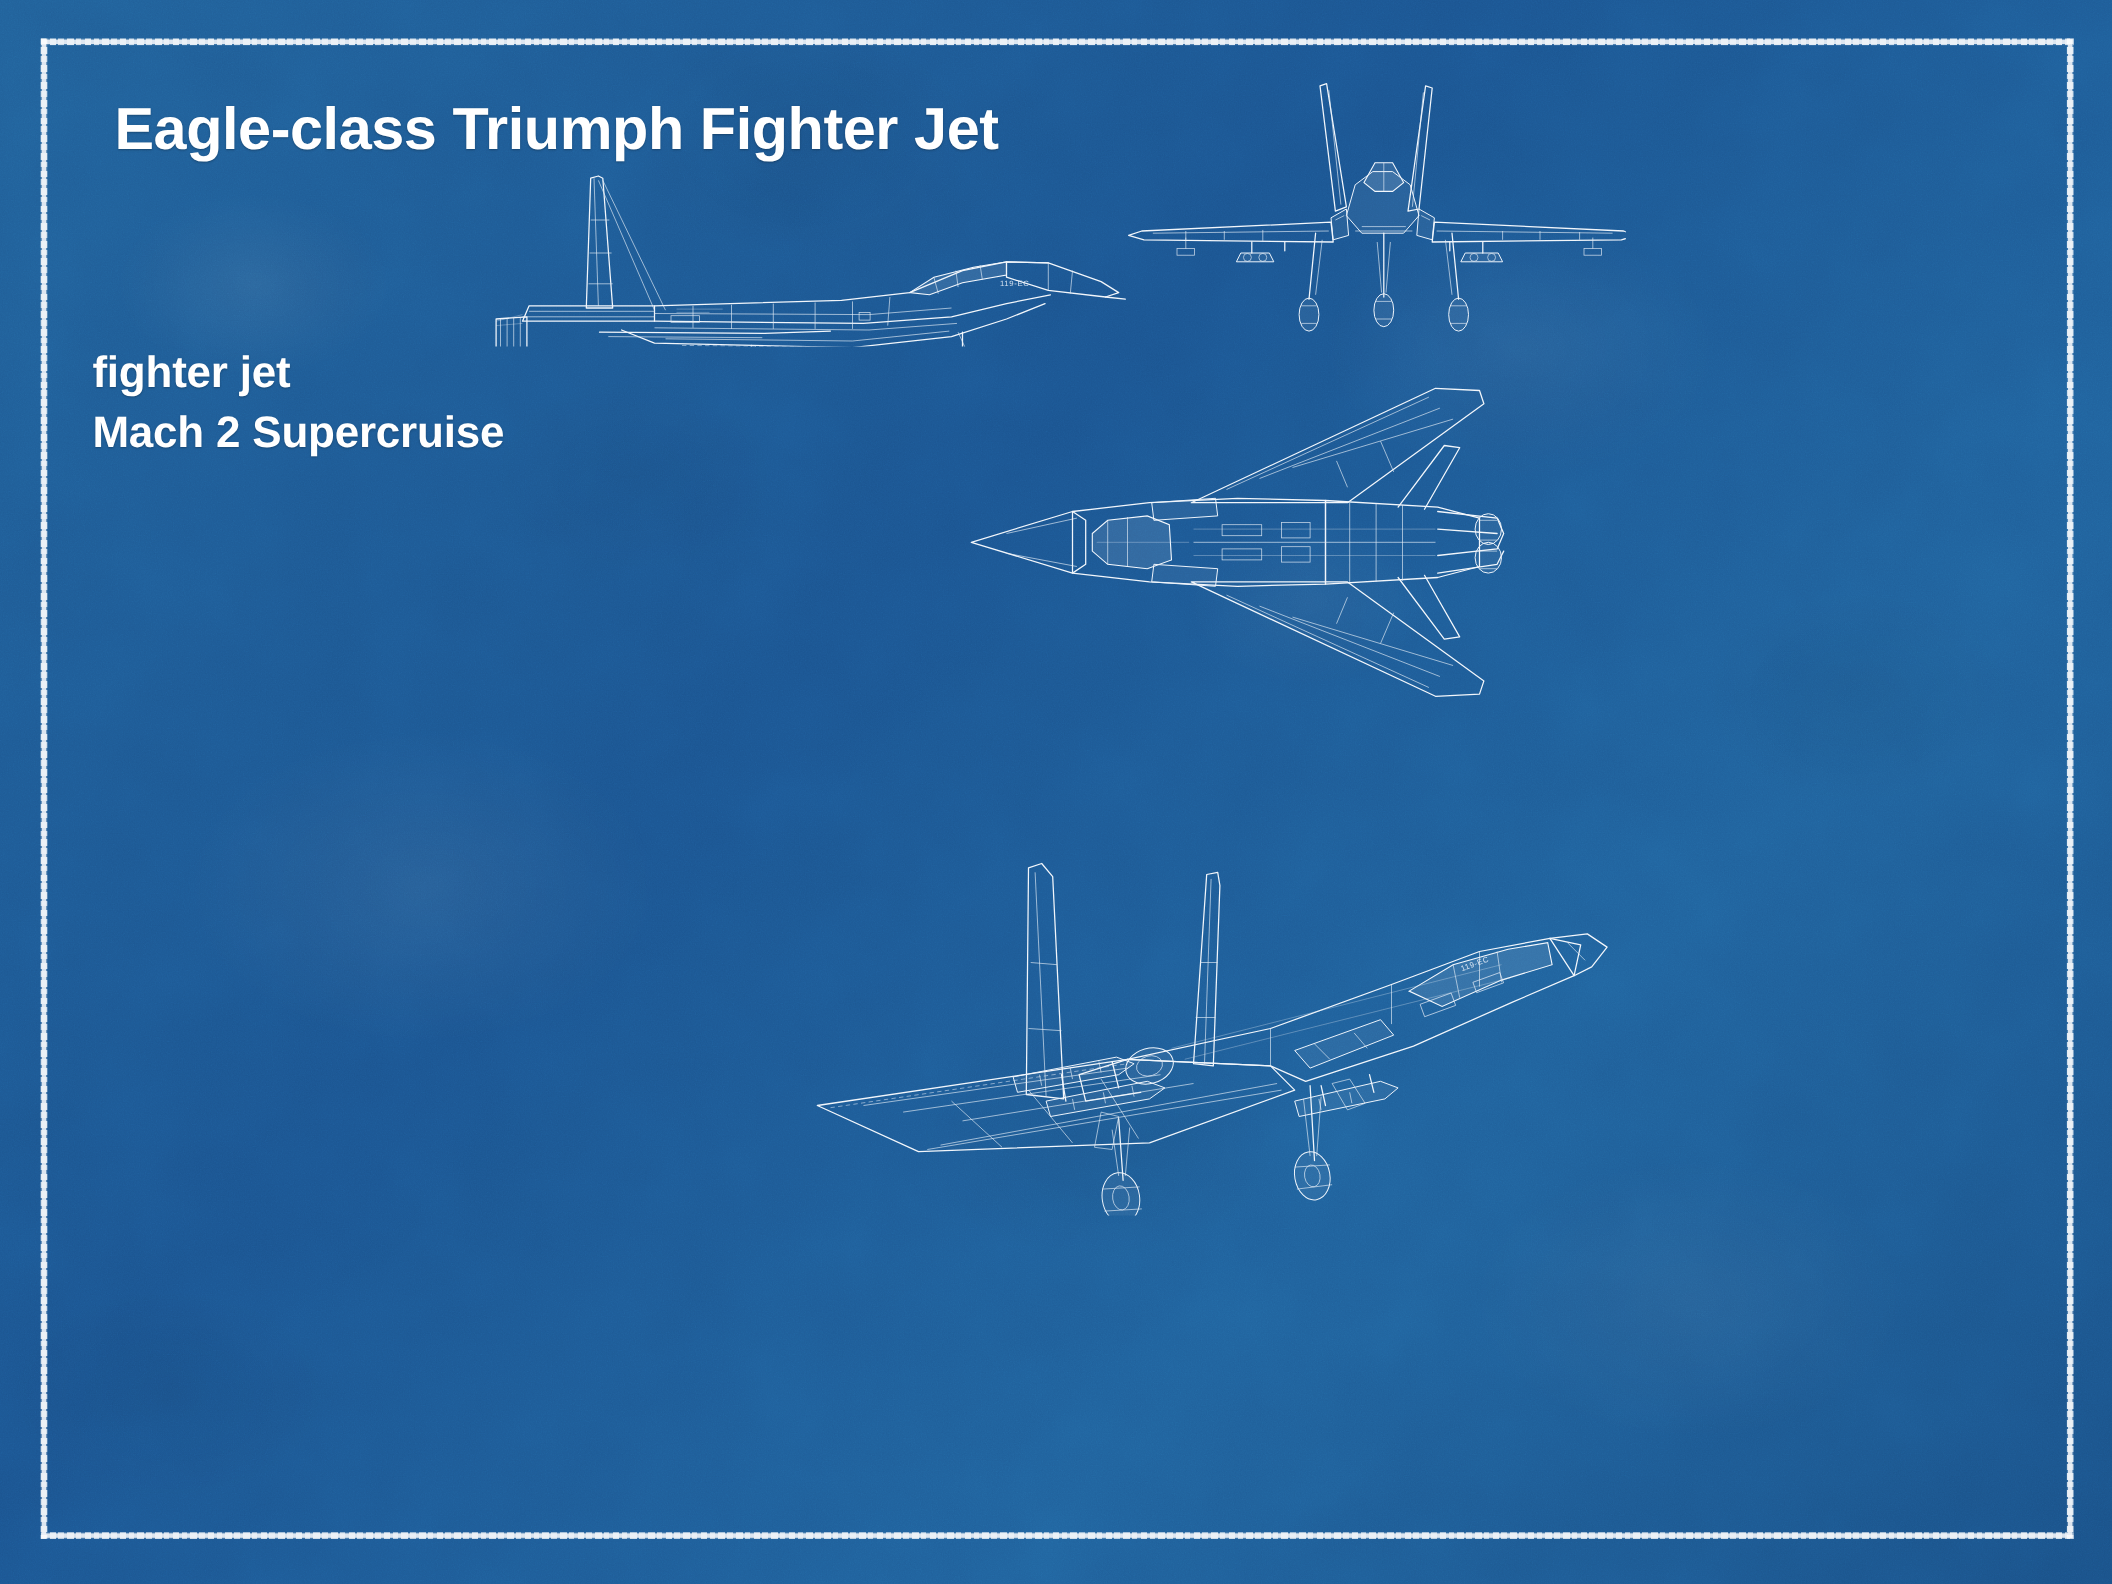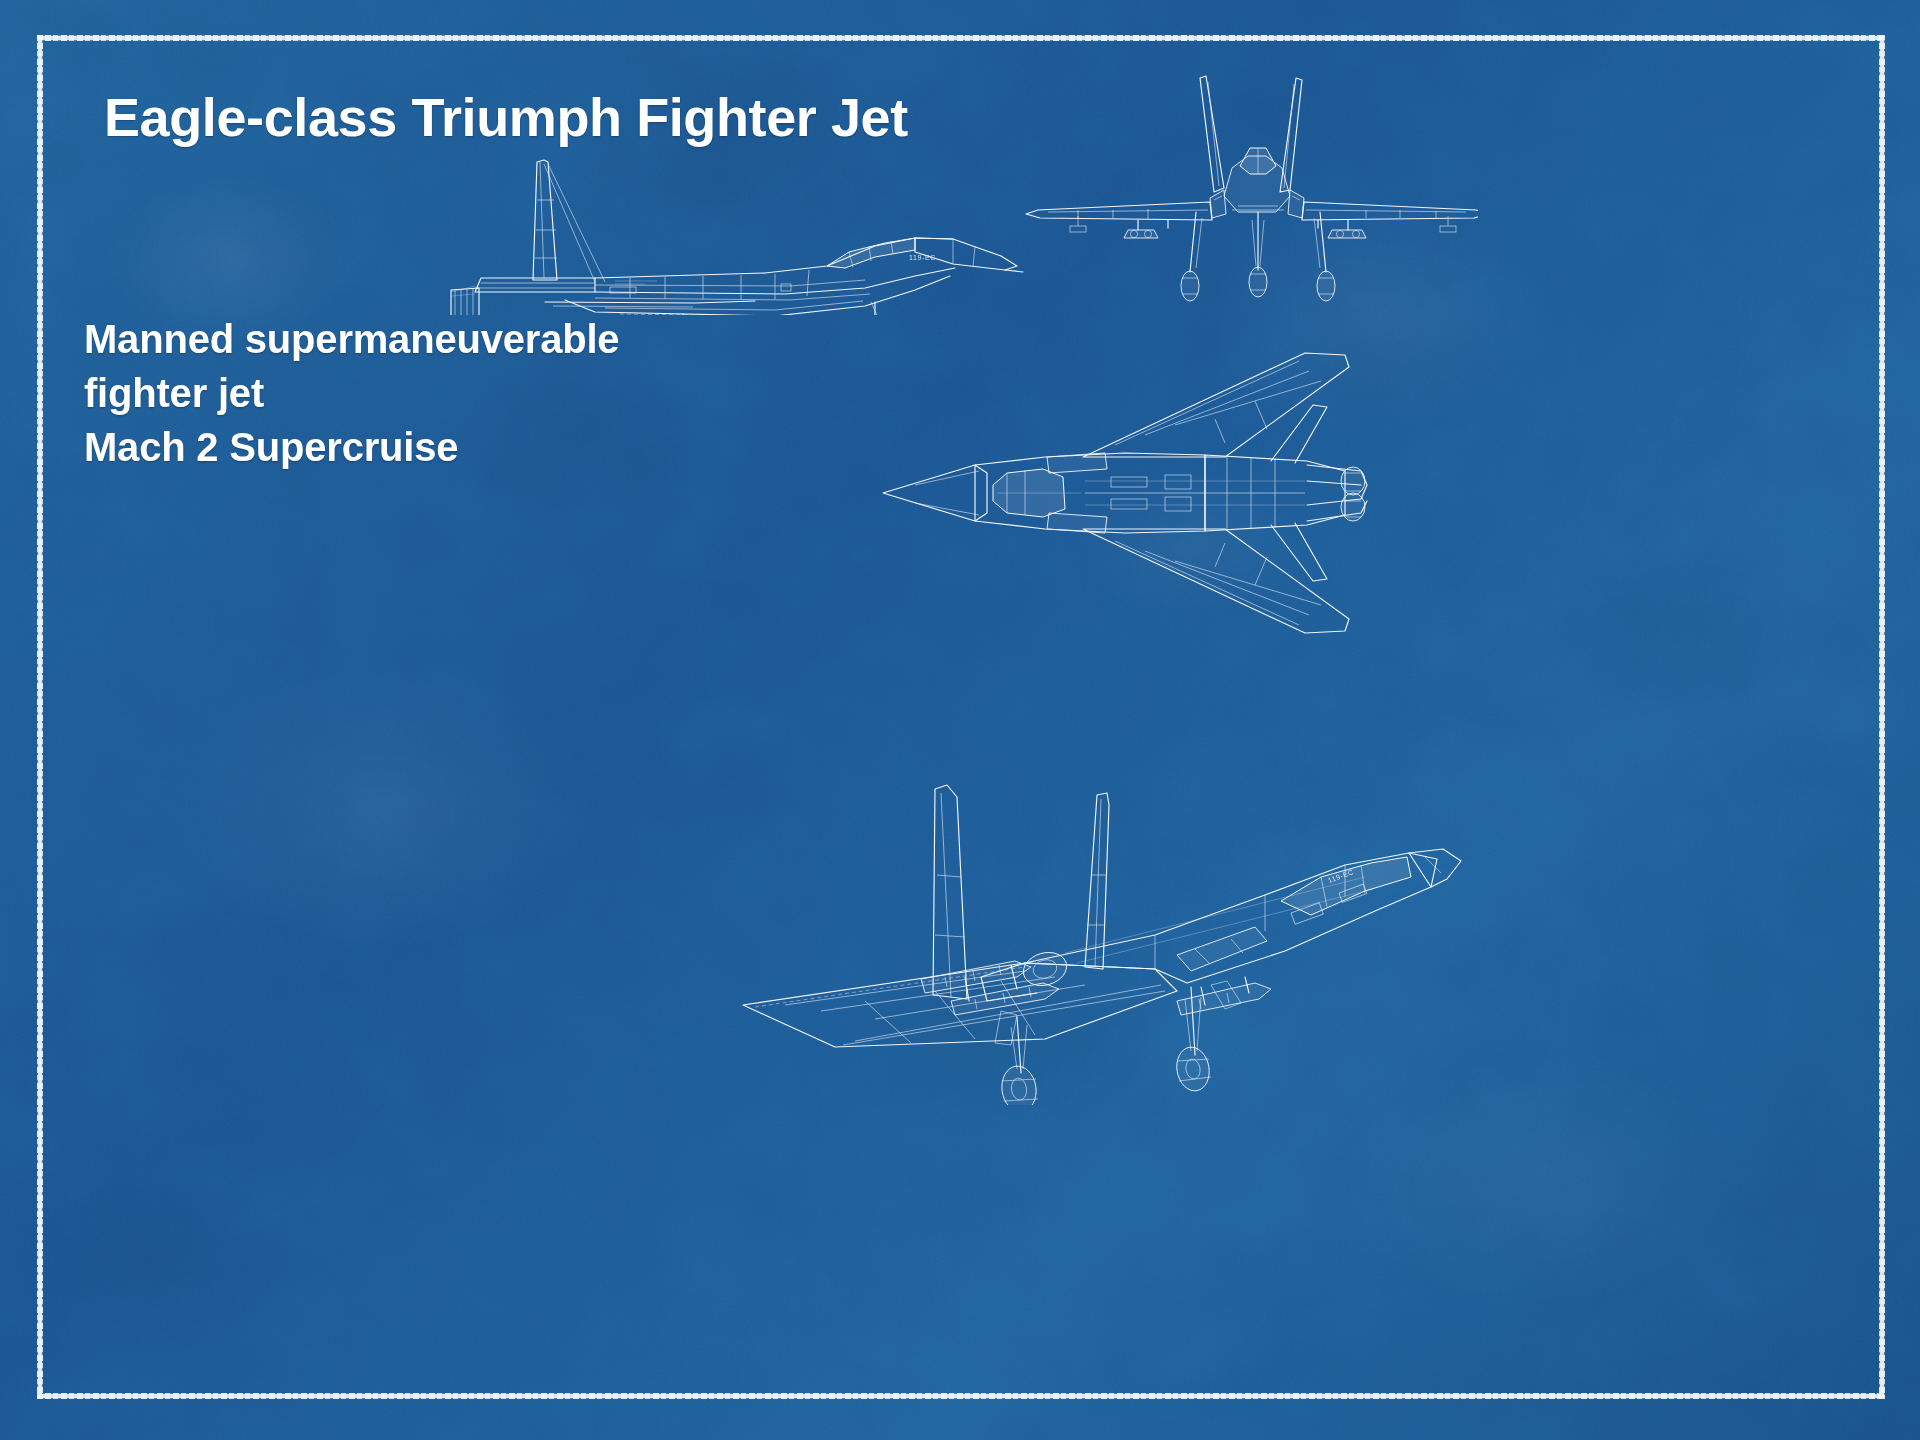--- a/index.html
+++ b/index.html
@@ -343,18 +343,17 @@
 
     <path class="dw-faint" d="M340 198 L640 122 M352 208 L648 134"></path>
     <rect class="dw-thin" x="566" y="158" width="30" height="12" transform="rotate(-20 566 158)"></rect>
     <rect class="dw-thin" x="614" y="138" width="26" height="10" transform="rotate(-20 614 138)"></rect>
     <text class="marking" x="604" y="128" transform="rotate(-20 604 128)">119-EC</text>
   </svg>
 
   <div id="title">Eagle-class Triumph Fighter Jet</div>
 
   <div id="subtitle-block">
-    <div class="sub-line">Manned supermaneuverable</div>
     <div class="sub-line">fighter jet</div>
     <div class="sub-line">Mach 2 Supercruise</div>
   </div>
 
 </div>
 
 </body></html>

